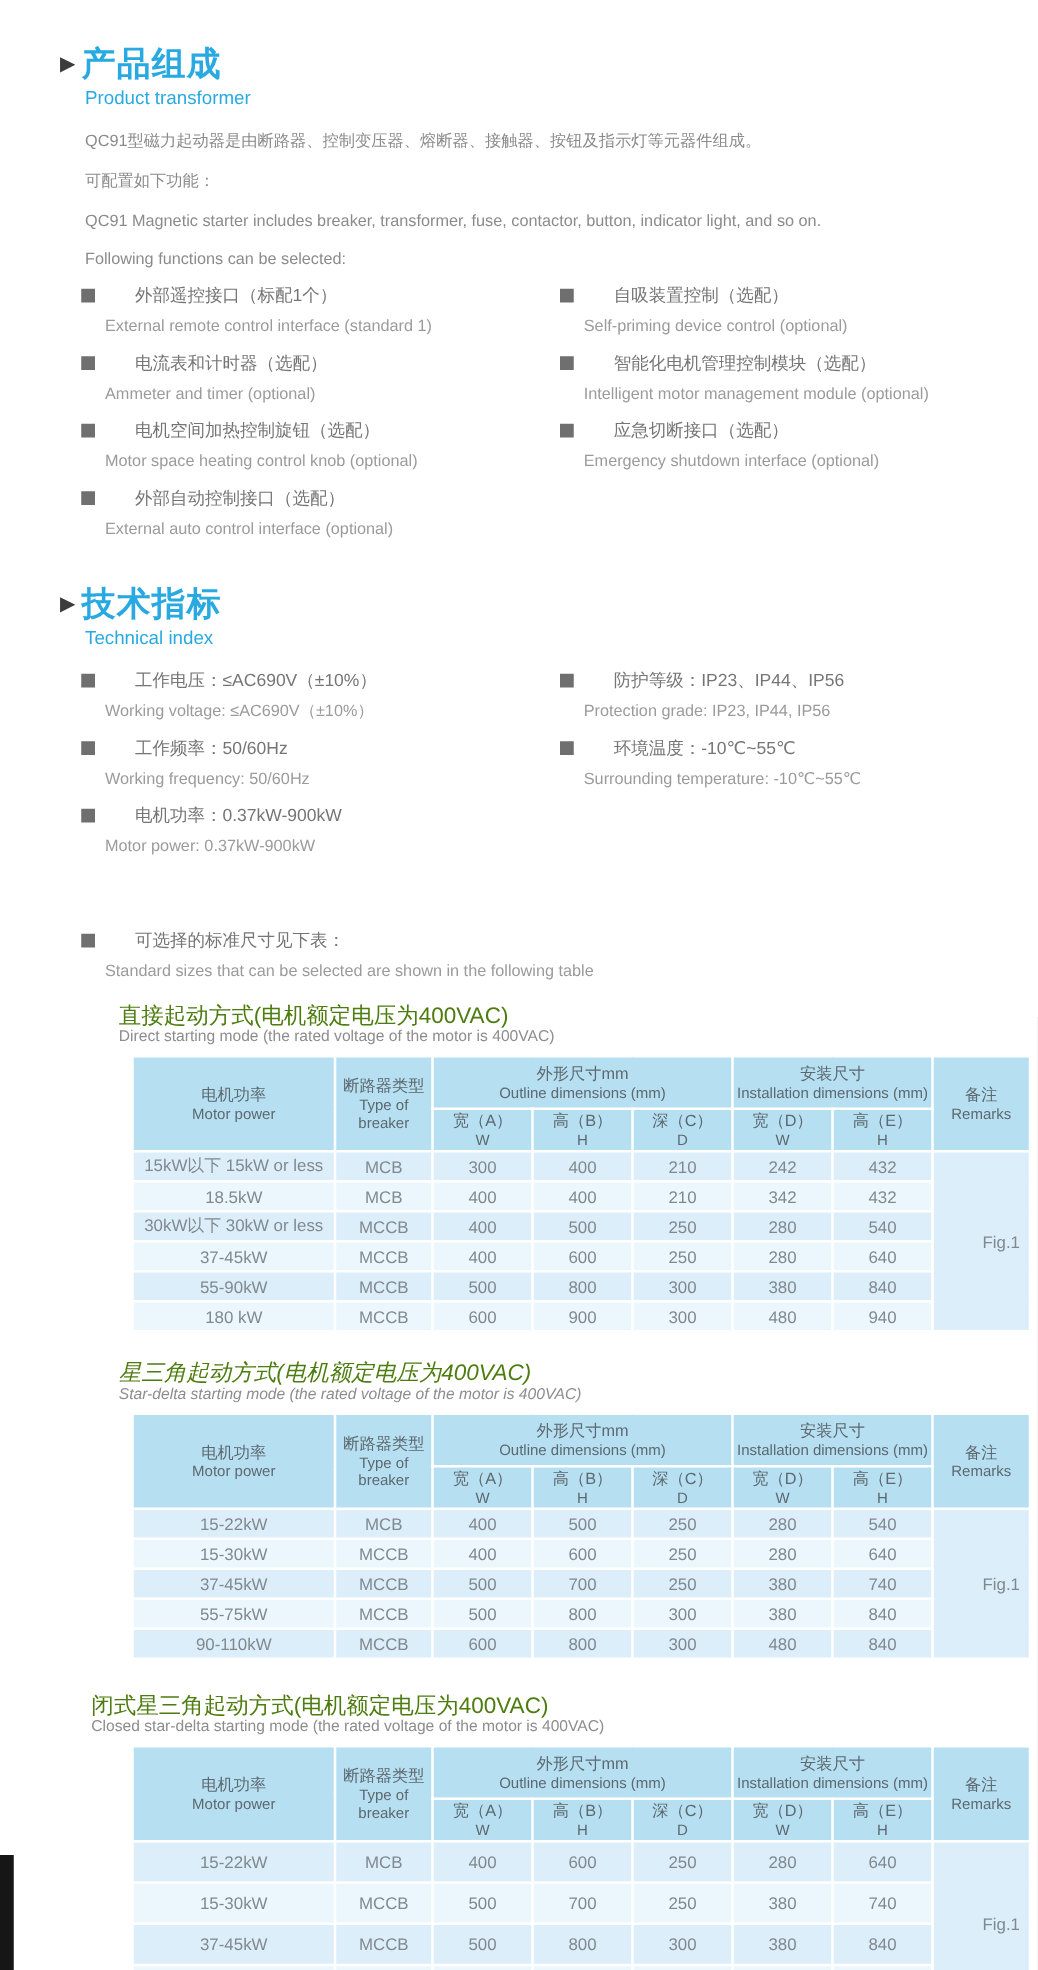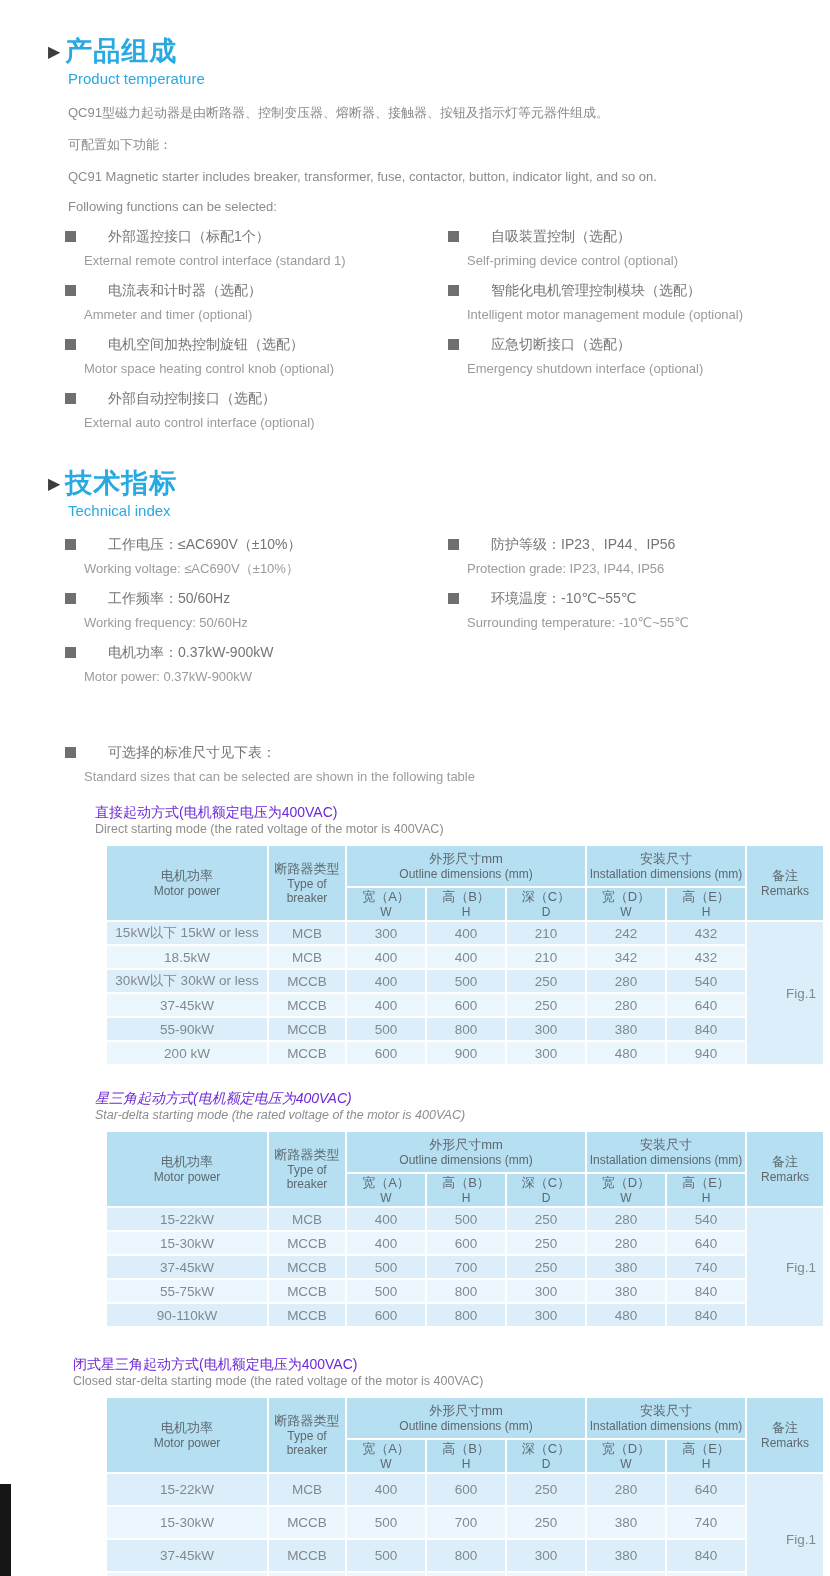--- a/index.html
+++ b/index.html
@@ -29,21 +29,21 @@
   .feature .cn{display:flex;align-items:center;font-size:14px;color:#757575;line-height:21px;gap:24px;}
   .sq{width:11px;height:11px;background:#6f6f6f;margin-right:8px;flex:none;}
   .feature .en{font-size:13px;color:#9b9b9b;line-height:20px;margin:4px 0 0 19px;}
 
   .sec2{margin-top:26px;}
   .note{margin:46px 0 0 17px;}
 
   
   .tblwrap{margin-left:57px;}
   .caption{margin:0;line-height:17px;}
-  .caption .cn{font-size:14px;color:#6d28d9;}
+  .caption .cn{font-size:18px;color:#4d7c0f;}
   .caption .en{font-size:12.5px;color:#8d8d8d;}
   .cap1{margin-top:17px;margin-left:-10px;}
   .cap2{margin-top:24px;margin-left:-10px;font-style:italic;}
   .cap3{margin-top:28px;margin-left:-32px;}
   table{border-collapse:collapse;table-layout:fixed;width:718px;margin-top:6px;}
   col.c0{width:162px;}col.c1{width:78px;}col.c2{width:80px;}col.c3{width:80px;}
   col.c4{width:80px;}col.c5{width:80px;}col.c6{width:80px;}col.c7{width:78px;}
   th,td{border:2px solid #ffffff;text-align:center;vertical-align:middle;padding:0;font-weight:normal;}
   thead th{background:#b6e0f2;color:#5d686f;}
   .h-cn{font-size:13px;line-height:16px;display:block;}
@@ -63,21 +63,21 @@
 <body>
 
 <div class="page">
   <div class="content">
 
     <div>
       <div class="sec-title">
         <span class="arrow">▶</span>
         <span class="title-cn">产品组成</span>
       </div>
-      <div class="title-en">Product temperature</div>
+      <div class="title-en">Product transformer</div>
 
       <div class="paras">
         <p class="gap">QC91型磁力起动器是由断路器、控制变压器、熔断器、接触器、按钮及指示灯等元器件组成。</p>
         <p class="gap">可配置如下功能：</p>
         <p>QC91 Magnetic starter includes breaker, transformer, fuse, contactor, button, indicator light, and so on.</p>
         <p>Following functions can be selected:</p>
       </div>
 
       <div class="cols">
         <div class="col-l">
@@ -298,21 +298,21 @@
             <tr>
               <td>55-90kW</td>
               <td>MCCB</td>
               <td>500</td>
               <td>800</td>
               <td>300</td>
               <td>380</td>
               <td>840</td>
             </tr>
             <tr>
-              <td>200 kW</td>
+              <td>180 kW</td>
               <td>MCCB</td>
               <td>600</td>
               <td>900</td>
               <td>300</td>
               <td>480</td>
               <td>940</td>
             </tr>
           </tbody>
       </table>
 

